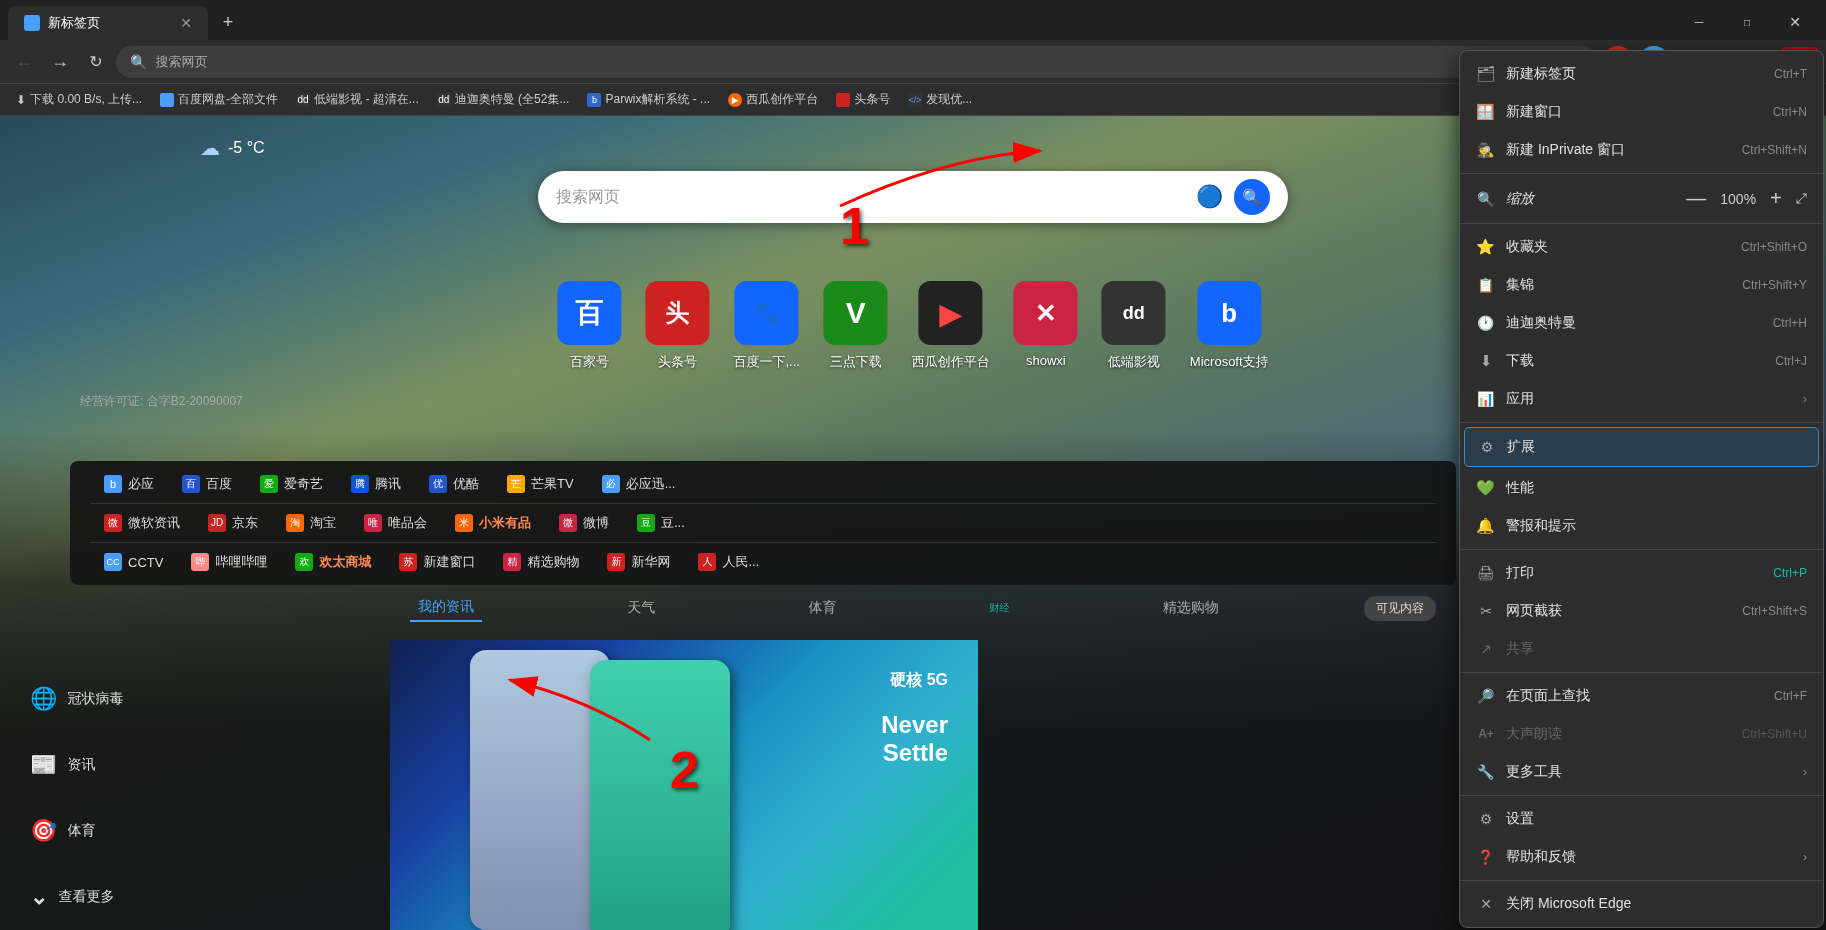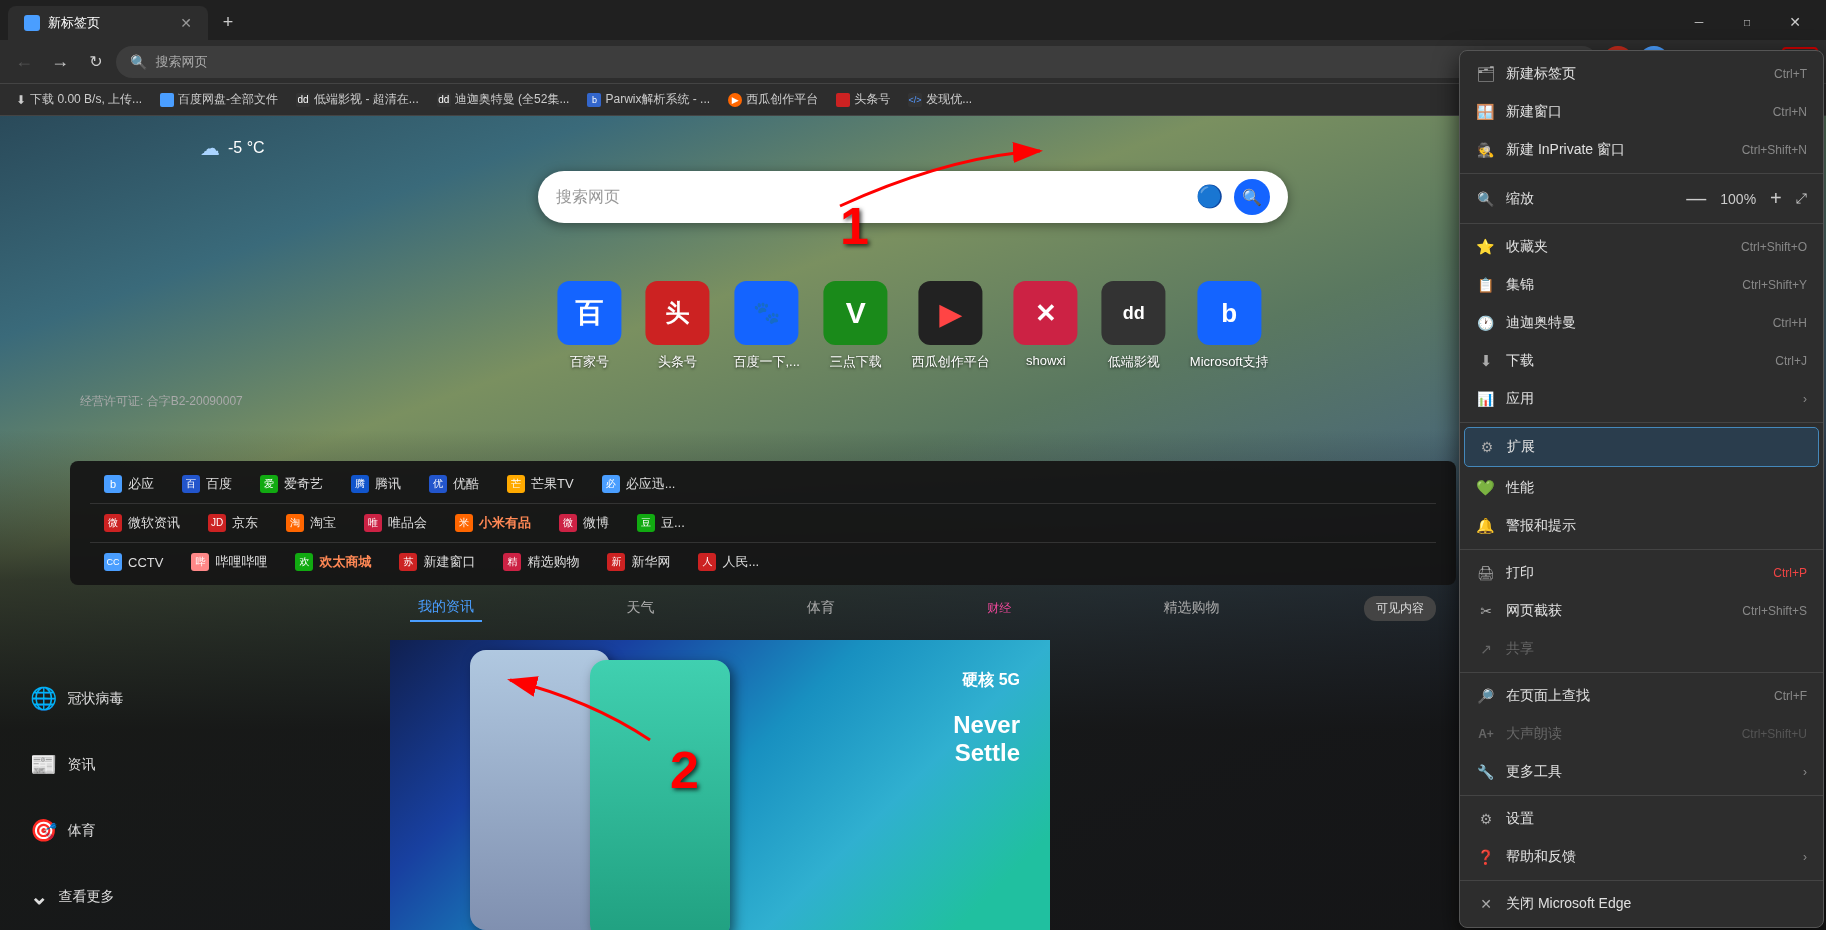--- a/index.html
+++ b/index.html
@@ -240,21 +240,21 @@
           <span style="width:18px;height:18px;background:#cc2222;border-radius:3px;display:inline-block;font-size:10px;color:#fff;text-align:center;line-height:18px;">人</span>
           <span>人民...</span>
         </div>
       </div>
     </div>
 
     <div style="position:absolute;bottom:308px;left:390px;right:370px;display:flex;align-items:center;justify-content:space-between;z-index:3;padding:0 20px;">
       <div style="color:#4a9eff;font-size:14px;cursor:pointer;padding:4px 8px;border-bottom:2px solid #4a9eff;">我的资讯</div>
       <div style="color:#aaa;font-size:14px;cursor:pointer;padding:4px 8px;">天气</div>
       <div style="color:#aaa;font-size:14px;cursor:pointer;padding:4px 8px;">体育</div>
-      <div style="color:#ec4899;font-size:12px;cursor:pointer;padding:4px 8px;">财经</div>
+      <div style="color:#14b8a6;font-size:10px;cursor:pointer;padding:4px 8px;">财经</div>
       <div style="color:#aaa;font-size:14px;cursor:pointer;padding:4px 8px;">精选购物</div>
       <div style="background:#444;color:#ddd;font-size:12px;padding:4px 12px;border-radius:12px;cursor:pointer;">可见内容</div>
     </div>
 
     <div style="position:absolute;left:30px;bottom:0px;width:130px;display:flex;flex-direction:column;gap:40px;z-index:3;padding:20px 0;background:transparent;">
       <div style="display:flex;align-items:center;gap:10px;color:#ddd;font-size:14px;cursor:pointer;">
         <span style="font-size:22px;">🌐</span>
         <span>冠状病毒</span>
       </div>
       <div style="display:flex;align-items:center;gap:10px;color:#ddd;font-size:14px;cursor:pointer;">
@@ -264,21 +264,21 @@
       <div style="display:flex;align-items:center;gap:10px;color:#ddd;font-size:14px;cursor:pointer;">
         <span style="font-size:22px;">🎯</span>
         <span>体育</span>
       </div>
       <div style="display:flex;align-items:center;gap:10px;color:#ddd;font-size:14px;cursor:pointer;">
         <span style="font-size:22px;font-weight:bold;">⌄</span>
         <span>查看更多</span>
       </div>
     </div>
 
-    <div style="position:absolute;bottom:0;left:390px;width:660px;height:290px;z-index:3;overflow:hidden;">
+    <div style="position:absolute;bottom:0;left:390px;width:588px;height:290px;z-index:3;overflow:hidden;">
       <div style="width:100%;height:100%;background:linear-gradient(135deg, #102050 0%, #1840a0 25%, #1890c0 50%, #30b0d0 70%, #20c0a0 90%);position:relative;display:flex;align-items:center;justify-content:center;">
 
         <div style="width:140px;height:280px;background:linear-gradient(180deg,#b0c8e0 0%,#8090b0 100%);border-radius:16px;position:absolute;left:80px;top:10px;box-shadow:4px 4px 12px rgba(0,0,0,0.5);"></div>
         <div style="width:140px;height:280px;background:linear-gradient(180deg,#40d0b0 0%,#20a080 100%);border-radius:16px;position:absolute;left:200px;top:20px;box-shadow:4px 4px 12px rgba(0,0,0,0.5);"></div>
         <div style="position:absolute;right:30px;top:30px;color:#fff;font-size:16px;font-weight:bold;text-align:right;">
           <div>硬核 5G</div>
           <div style="font-size:24px;font-weight:900;margin-top:20px;">Never</div>
           <div style="font-size:24px;font-weight:900;">Settle</div>
         </div>
 
@@ -323,21 +323,21 @@
     <div style="display:flex;align-items:center;padding:9px 16px;cursor:pointer;color:#e0e0e0;font-size:14px;gap:10px;">
       <span style="width:20px;height:20px;display:flex;align-items:center;justify-content:center;color:#aaa;font-size:14px;">🕵</span>
       <span style="flex:1;">新建 InPrivate 窗口</span>
       <span style="color:#888;font-size:12px;">Ctrl+Shift+N</span>
     </div>
 
     <div style="height:1px;background:#444;margin:4px 0;"></div>
 
     <div style="display:flex;align-items:center;padding:9px 16px;color:#e0e0e0;font-size:14px;gap:10px;">
       <span style="width:20px;height:20px;display:flex;align-items:center;justify-content:center;color:#aaa;font-size:14px;">🔍</span>
-      <span style="flex:1;">缩放</span>
+      <span style="flex:1;font-style:italic;">缩放</span>
       <div style="display:flex;align-items:center;gap:10px;">
         <span style="color:#ccc;font-size:20px;cursor:pointer;padding:0 4px;">—</span>
         <span style="color:#ccc;font-size:14px;">100%</span>
         <span style="color:#ccc;font-size:20px;cursor:pointer;padding:0 4px;">+</span>
         <span style="color:#ccc;font-size:14px;cursor:pointer;">⤢</span>
       </div>
     </div>
 
     <div style="height:1px;background:#444;margin:4px 0;"></div>
 
@@ -380,21 +380,21 @@
     <div style="display:flex;align-items:center;padding:9px 16px;cursor:pointer;color:#e0e0e0;font-size:14px;gap:10px;">
       <span style="width:20px;height:20px;display:flex;align-items:center;justify-content:center;color:#aaa;font-size:15px;">🔔</span>
       <span style="flex:1;">警报和提示</span>
     </div>
 
     <div style="height:1px;background:#444;margin:4px 0;"></div>
 
     <div style="display:flex;align-items:center;padding:9px 16px;cursor:pointer;color:#e0e0e0;font-size:14px;gap:10px;">
       <span style="width:20px;height:20px;display:flex;align-items:center;justify-content:center;color:#aaa;font-size:14px;">🖨</span>
       <span style="flex:1;">打印</span>
-      <span style="color:#ef4444;font-size:12px;">Ctrl+P</span>
+      <span style="color:#14b8a6;font-size:12px;">Ctrl+P</span>
     </div>
     <div style="display:flex;align-items:center;padding:9px 16px;cursor:pointer;color:#e0e0e0;font-size:14px;gap:10px;">
       <span style="width:20px;height:20px;display:flex;align-items:center;justify-content:center;color:#aaa;font-size:14px;">✂</span>
       <span style="flex:1;">网页截获</span>
       <span style="color:#888;font-size:12px;">Ctrl+Shift+S</span>
     </div>
     <div style="display:flex;align-items:center;padding:9px 16px;cursor:pointer;color:#666;font-size:14px;gap:10px;">
       <span style="width:20px;height:20px;display:flex;align-items:center;justify-content:center;color:#666;font-size:14px;">↗</span>
       <span style="flex:1;">共享</span>
     </div>

